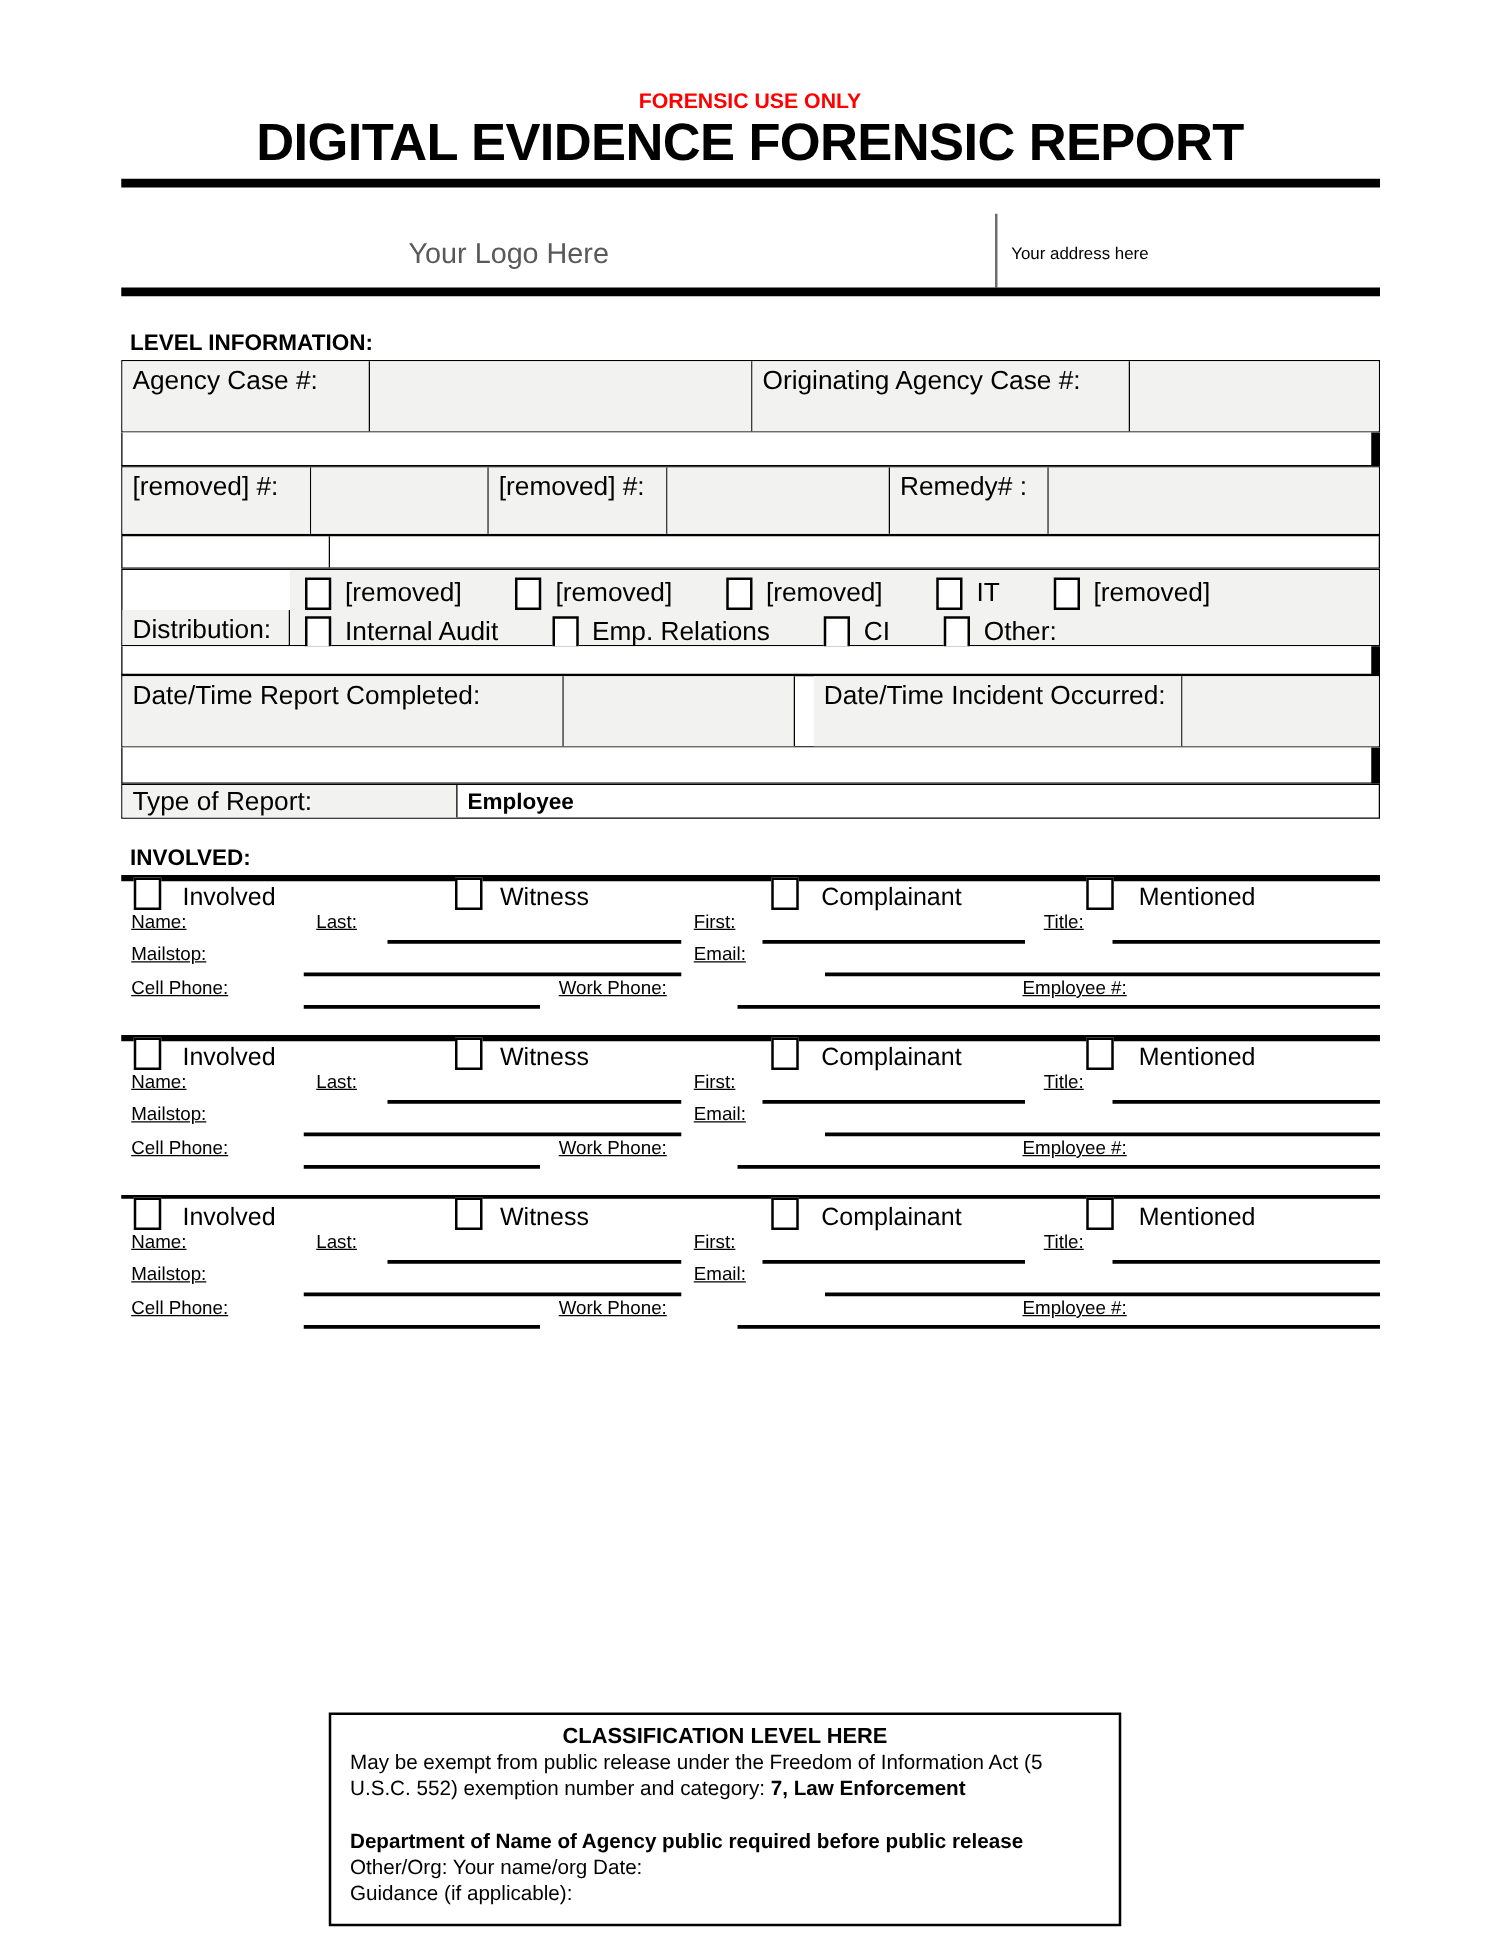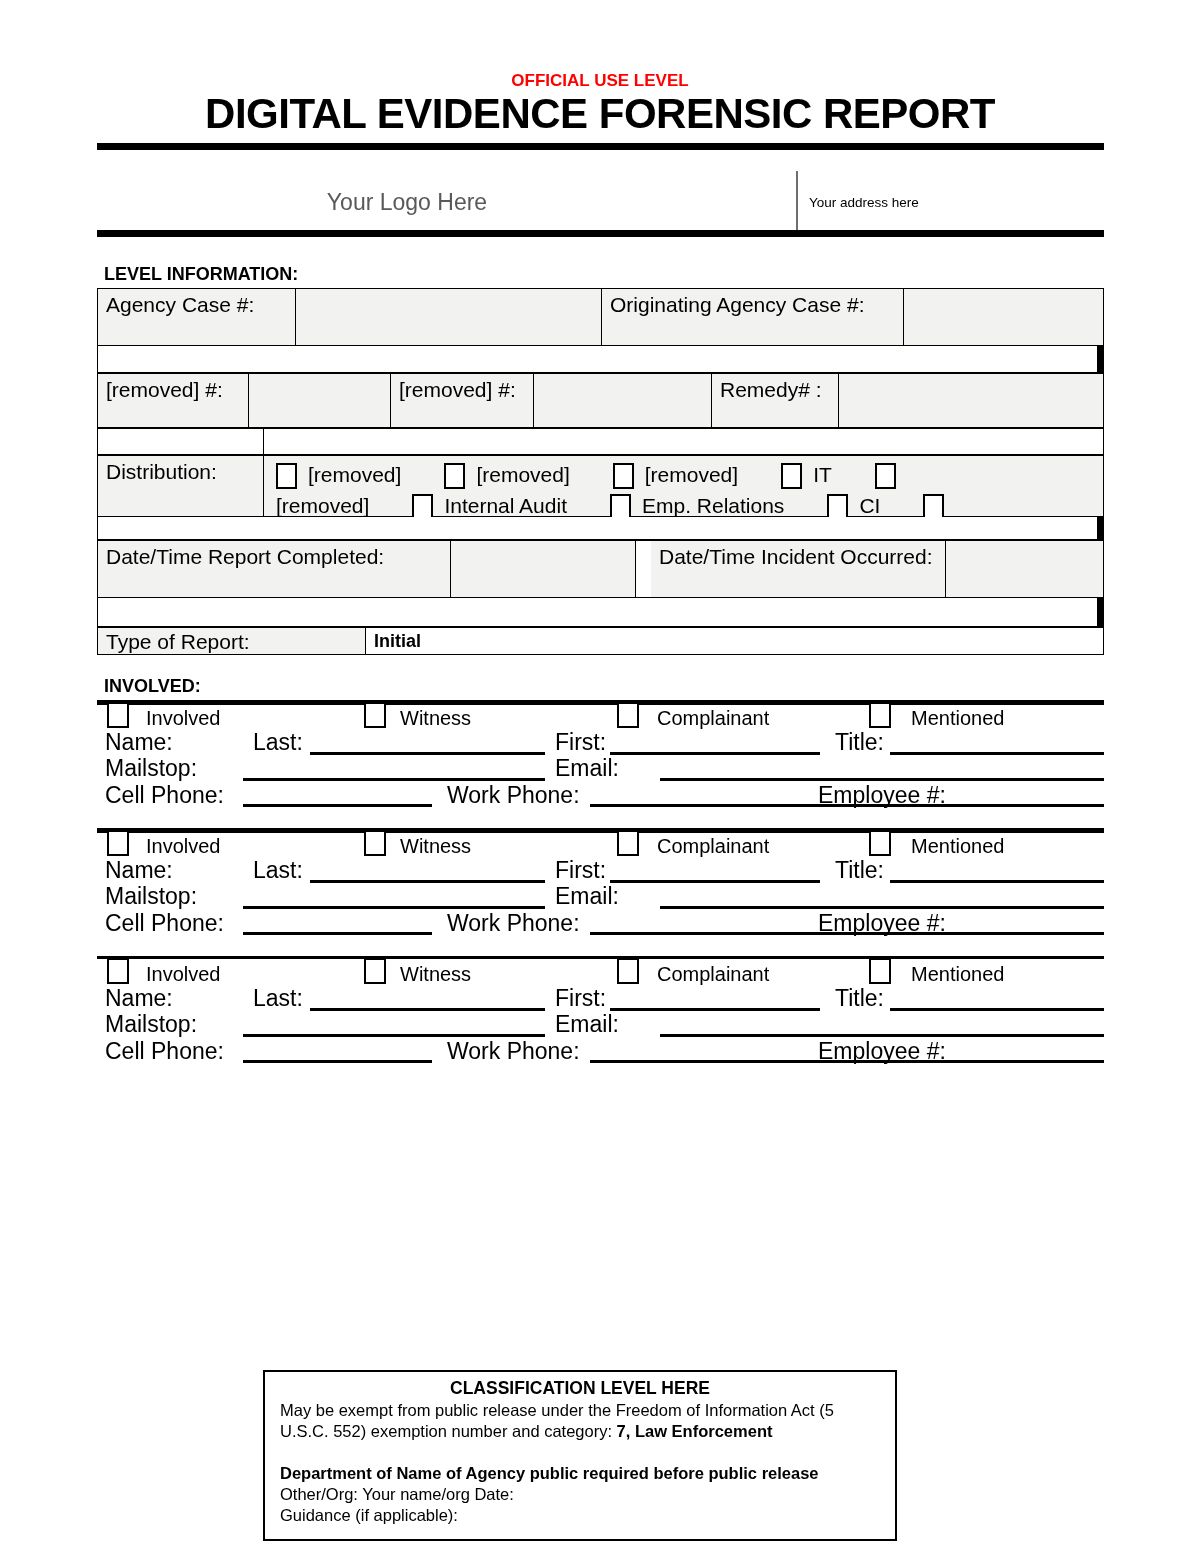--- a/index.html
+++ b/index.html
@@ -34,36 +34,36 @@
   .dist-cell { padding: 3px 70px 3px 12px; line-height: 31px; }
   .cb { display: inline-block; width: 21px; height: 26px; border: 2px solid #000; background: #fff; vertical-align: -7px; margin-right: 11px; }
   .dist-item { margin-right: 43px; }
 
   
   .inv-block { left: 97px; width: 1007px; height: 128px; }
   .inv-rule { position: absolute; left: 0; top: 0; width: 100%; height: 4.5px; background: #000; }
   .inv-rule.thin { height: 2.5px; }
   .inv-cb { position: absolute; top: 2px; width: 22px; height: 26px; border: 2px solid #000; background: #fff; }
   .inv-cb-label { position: absolute; top: 7px; font-size: 20px; }
-  .inv-label { position: absolute; font-size: 23px; white-space: nowrap; }
+  .inv-label { position: absolute; font-size: 15px; white-space: nowrap; text-decoration: underline; }
   .inv-line { position: absolute; height: 3px; background: #000; }
 
   
   .class-box { left: 263px; top: 1370px; width: 634px; height: 171px; border: 2.5px solid #000;
                padding: 6px 15px; font-size: 16.5px; line-height: 21px; background: #fff; }
   .class-title { text-align: center; font-weight: bold; font-size: 17.5px; margin-bottom: 1px; }
   .class-gap { height: 21px; }
   .b { font-weight: bold; }
 </style>
 </head>
 <body>
 
 <div class="page">
 
-  <div class="abs banner">OFFICIAL USE LEVEL</div>
+  <div class="abs banner">FORENSIC USE ONLY</div>
   <div class="abs doc-title">DIGITAL EVIDENCE FORENSIC REPORT</div>
   <div class="abs hrule" style="top:143px;"></div>
   <div class="abs logo-text">Your Logo Here</div>
   <div class="abs addr-vline"></div>
   <div class="abs addr-text">Your address here</div>
   <div class="abs hrule" style="top:230px;"></div>
 
   <div class="abs sec-head" style="left:104px;top:264px;">LEVEL INFORMATION:</div>
 
   <div class="abs frow" style="top:288px;height:58px;">
@@ -81,36 +81,36 @@
     <div class="fc g" style="width:178px;"></div>
     <div class="fc g" style="width:127px;">Remedy# :</div>
     <div class="fc g last"></div>
   </div>
 
   <div class="abs frow" style="top:428px;height:27px;">
     <div class="fc" style="width:166px;"></div>
     <div class="fc last"></div>
   </div>
   <div class="abs frow" style="top:455px;height:62px;">
-    <div class="fc g" style="width:166px;">Distribution:</div>
+    <div class="fc g" style="width:134px;margin-top:32px;">Distribution:</div>
     <div class="fc g last dist-cell"><span class="dist-item"><span class="cb"></span><span>[removed]</span></span><span class="dist-item"><span class="cb"></span><span>[removed]</span></span><span class="dist-item"><span class="cb"></span><span>[removed]</span></span><span class="dist-item"><span class="cb"></span><span>IT</span></span><span class="dist-item"><span class="cb"></span><span>[removed]</span></span><span class="dist-item"><span class="cb"></span><span>Internal Audit</span></span><span class="dist-item"><span class="cb"></span><span>Emp. Relations</span></span><span class="dist-item"><span class="cb"></span><span>CI</span></span><span class="dist-item"><span class="cb"></span><span>Other:</span></span></div>
   </div>
   <div class="abs spacer" style="top:517px;height:23px;"></div>
 
   <div class="abs frow" style="top:540px;height:58px;">
     <div class="fc g" style="width:353px;">Date/Time Report Completed:</div>
     <div class="fc g" style="width:185px;"></div>
     <div class="fc g" style="width:295px;margin-left:15px;">Date/Time Incident Occurred:</div>
     <div class="fc g last"></div>
   </div>
   <div class="abs spacer" style="top:598px;height:29px;"></div>
 
   <div class="abs frow" style="top:627px;height:28px;">
     <div class="fc g" style="width:268px;padding-top:2px;">Type of Report:</div>
-    <div class="fc last b" style="padding-top:2px;font-size:18px;">Initial</div>
+    <div class="fc last b" style="padding-top:2px;font-size:18px;">Employee</div>
   </div>
 
   <div class="abs sec-head" style="left:104px;top:676px;">INVOLVED:</div>
 
   <div class="abs inv-block" style="top:700px;">
     <div class="inv-rule"></div>
     <span class="inv-cb" style="left:10px;"></span>
     <span class="inv-cb-label" style="left:49px;">Involved</span>
     <span class="inv-cb" style="left:267px;"></span>
     <span class="inv-cb-label" style="left:303px;">Witness</span>

